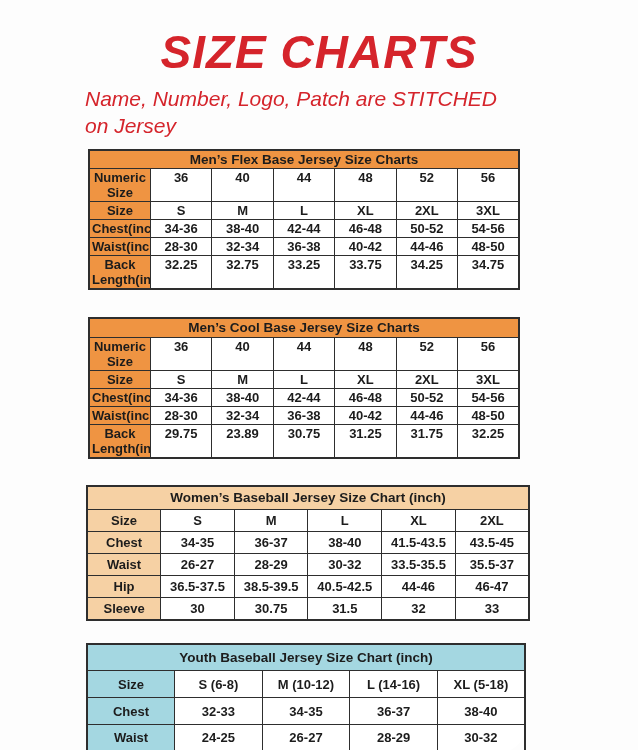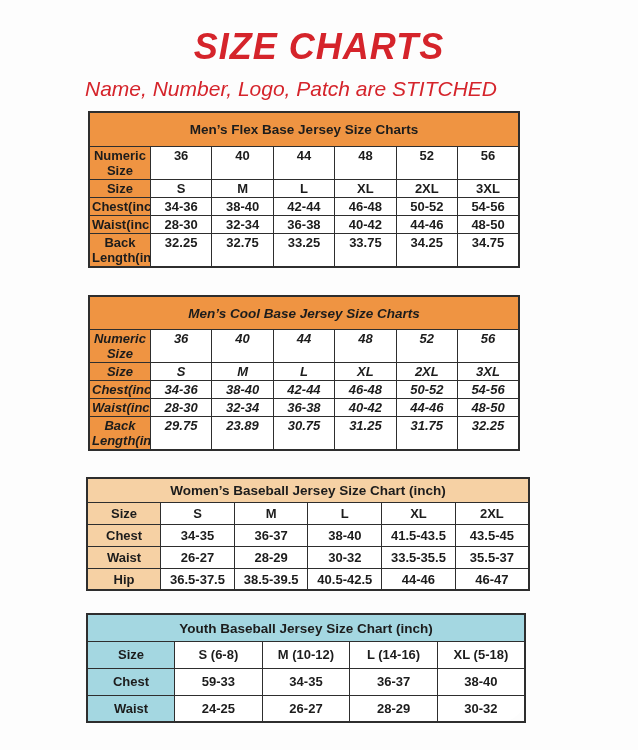--- a/index.html
+++ b/index.html
@@ -19,21 +19,21 @@
     height: 750px;
     background: #fdfdfd;
     font-family: "Liberation Sans", sans-serif;
     color: var(--c-ink);
     overflow: hidden;
   }
   .page-title {
     margin: 0;
     padding-top: 28px;
     text-align: center;
-    font-size: 36px;
+    font-size: 46px;
     line-height: 1.05;
     font-style: italic;
     font-weight: bold;
     color: var(--c-red);
     letter-spacing: 1px;
   }
   .page-subtitle {
     margin: 10px 30px 9px 85px;
     font-size: 21px;
     font-weight: normal;
@@ -51,33 +51,33 @@
   }
   .tbl th, .tbl td {
     border: 1px solid var(--c-border);
     font-size: 13px;
     font-weight: bold;
     text-align: center;
     color: var(--c-ink);
     padding: 1px 2px;
     overflow: hidden;
   }
-  .tbl .tbl-title { height: 34px; font-size: 13.5px; vertical-align: middle; }
+  .tbl .tbl-title { height: 19px; font-size: 13.5px; vertical-align: middle; }
 
   
   .theme-orange .tbl-title, .theme-orange .row-label { background: var(--c-orange); }
   .theme-peach  .tbl-title, .theme-peach  .row-label { background: var(--c-peach); }
   .theme-blue   .tbl-title, .theme-blue   .row-label { background: var(--c-blue); }
 
   
   .tbl-mens { width: 432px; margin-left: 88px; }
   .tbl-mens th, .tbl-mens td { vertical-align: top; line-height: 15px; }
   .tbl-mens .row-label { width: 90px; margin-top: 24px; }
   #table-mens-flex { margin-bottom: 27px; }
-  #table-mens-cool { margin-bottom: 26px; font-style: italic; }
+  #table-mens-cool { margin-bottom: 26px; }
 
   
   .tbl-womens { width: 444px; margin-left: 86px; }
   .tbl-womens th, .tbl-womens td { height: 22px; vertical-align: middle; }
   .tbl-womens .tbl-title { height: 24px; }
   .tbl-womens .row-label { width: 76px; }
   #table-womens { margin-bottom: 22px; }
 
   
   .tbl-youth { width: 440px; margin-left: 86px; border-radius: 28px; }
@@ -85,20 +85,21 @@
   .tbl-youth .tbl-title { height: 27px; }
   .tbl-youth .row-label { width: 86px; }
 </style>
 </head>
 <body>
 
 <div class="page">
   <h1 class="page-title">SIZE CHARTS</h1>
   <p class="page-subtitle">
     <span class="line">Name, Number, Logo, Patch are STITCHED</span>
+    <span class="line">on Jersey</span>
   </p>
 
   <div class="tables">
     <table id="table-mens-flex" class="tbl tbl-mens theme-orange">
         <tbody>
           <tr>
             <th class="tbl-title" colspan="7">Men’s Flex Base Jersey Size Charts</th>
           </tr>
           <tr>
             <th class="row-label">Numeric Size</th>
@@ -229,37 +230,45 @@
             <td class="cell">35.5-37</td>
           </tr>
           <tr>
             <th class="row-label">Hip</th>
             <td class="cell">36.5-37.5</td>
             <td class="cell">38.5-39.5</td>
             <td class="cell">40.5-42.5</td>
             <td class="cell">44-46</td>
             <td class="cell">46-47</td>
           </tr>
+          <tr>
+            <th class="row-label">Sleeve</th>
+            <td class="cell">30</td>
+            <td class="cell">30.75</td>
+            <td class="cell">31.5</td>
+            <td class="cell">32</td>
+            <td class="cell">33</td>
+          </tr>
         </tbody>
       </table>
     <table id="table-youth" class="tbl tbl-youth theme-blue">
         <tbody>
           <tr>
             <th class="tbl-title" colspan="5">Youth Baseball Jersey Size Chart (inch)</th>
           </tr>
           <tr>
             <th class="row-label">Size</th>
             <td class="cell">S (6-8)</td>
             <td class="cell">M (10-12)</td>
             <td class="cell">L (14-16)</td>
             <td class="cell">XL (5-18)</td>
           </tr>
           <tr>
             <th class="row-label">Chest</th>
-            <td class="cell">59-33</td>
+            <td class="cell">32-33</td>
             <td class="cell">34-35</td>
             <td class="cell">36-37</td>
             <td class="cell">38-40</td>
           </tr>
           <tr>
             <th class="row-label">Waist</th>
             <td class="cell">24-25</td>
             <td class="cell">26-27</td>
             <td class="cell">28-29</td>
             <td class="cell">30-32</td>

